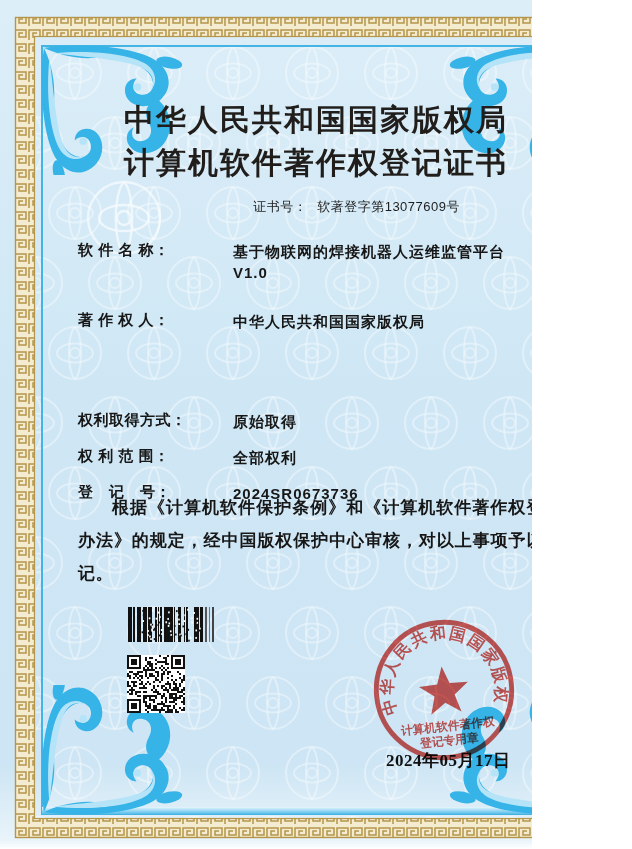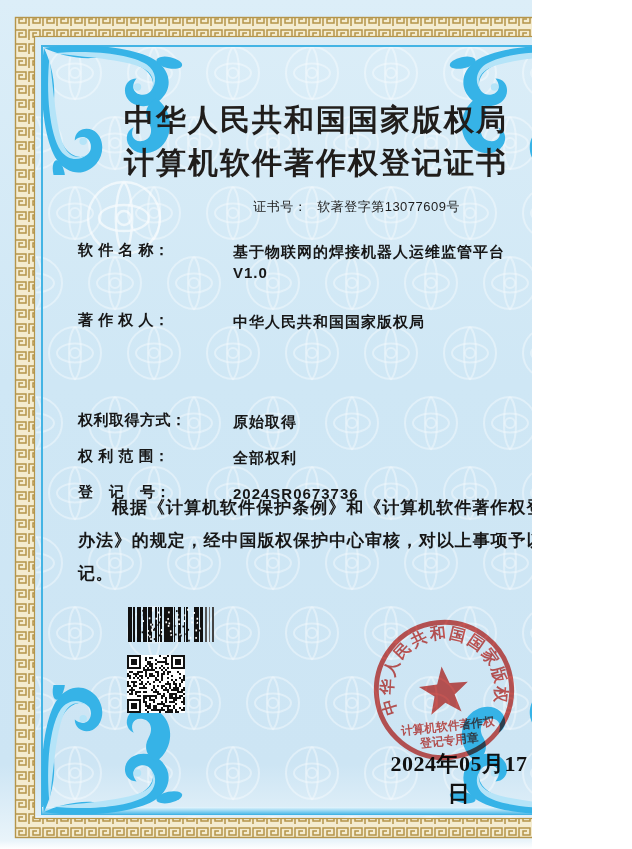--- a/index.html
+++ b/index.html
@@ -25,21 +25,21 @@
   .row .lbl{position:absolute;left:78px;top:0;white-space:pre;letter-spacing:.5px;}
   .row .val{position:absolute;left:197px;top:0;letter-spacing:1px;line-height:21px;max-width:380px;margin-left:36px;}
   .r0{top:241px;} .r1{top:311px;} .r2{top:411px;} .r3{top:447px;} .r4{top:483px;}
   .statement{position:absolute;left:78px;top:491px;width:484px;font-size:17px;font-weight:600;
              color:#171717;line-height:33px;letter-spacing:.6px;text-indent:2em;text-align:justify;}
   .barcode{position:absolute;left:128px;top:607px;width:90px;height:35px;}
   .qr{position:absolute;left:127px;top:655px;width:58px;height:58px;}
   .seal{position:absolute;left:368px;top:614px;width:152px;height:152px;
         transform:rotate(-6deg);opacity:.88;mix-blend-mode:multiply;}
   .date{position:absolute;left:386px;top:749px;font-family:"Liberation Serif",serif;
-        font-weight:bold;font-size:22px;color:#111;letter-spacing:.5px;text-align:center;}
+        font-weight:bold;font-size:17px;color:#111;letter-spacing:.5px;}
   .emboss{position:absolute;left:82px;top:178px;width:84px;height:80px;opacity:.8;}
 </style>
 </head>
 <body>
 
 <div class="page">
 
   <svg class="wm" viewBox="0 0 560 780" aria-hidden="true">
     <defs>
       <pattern id="wmp" width="79" height="140" patternUnits="userSpaceOnUse">

